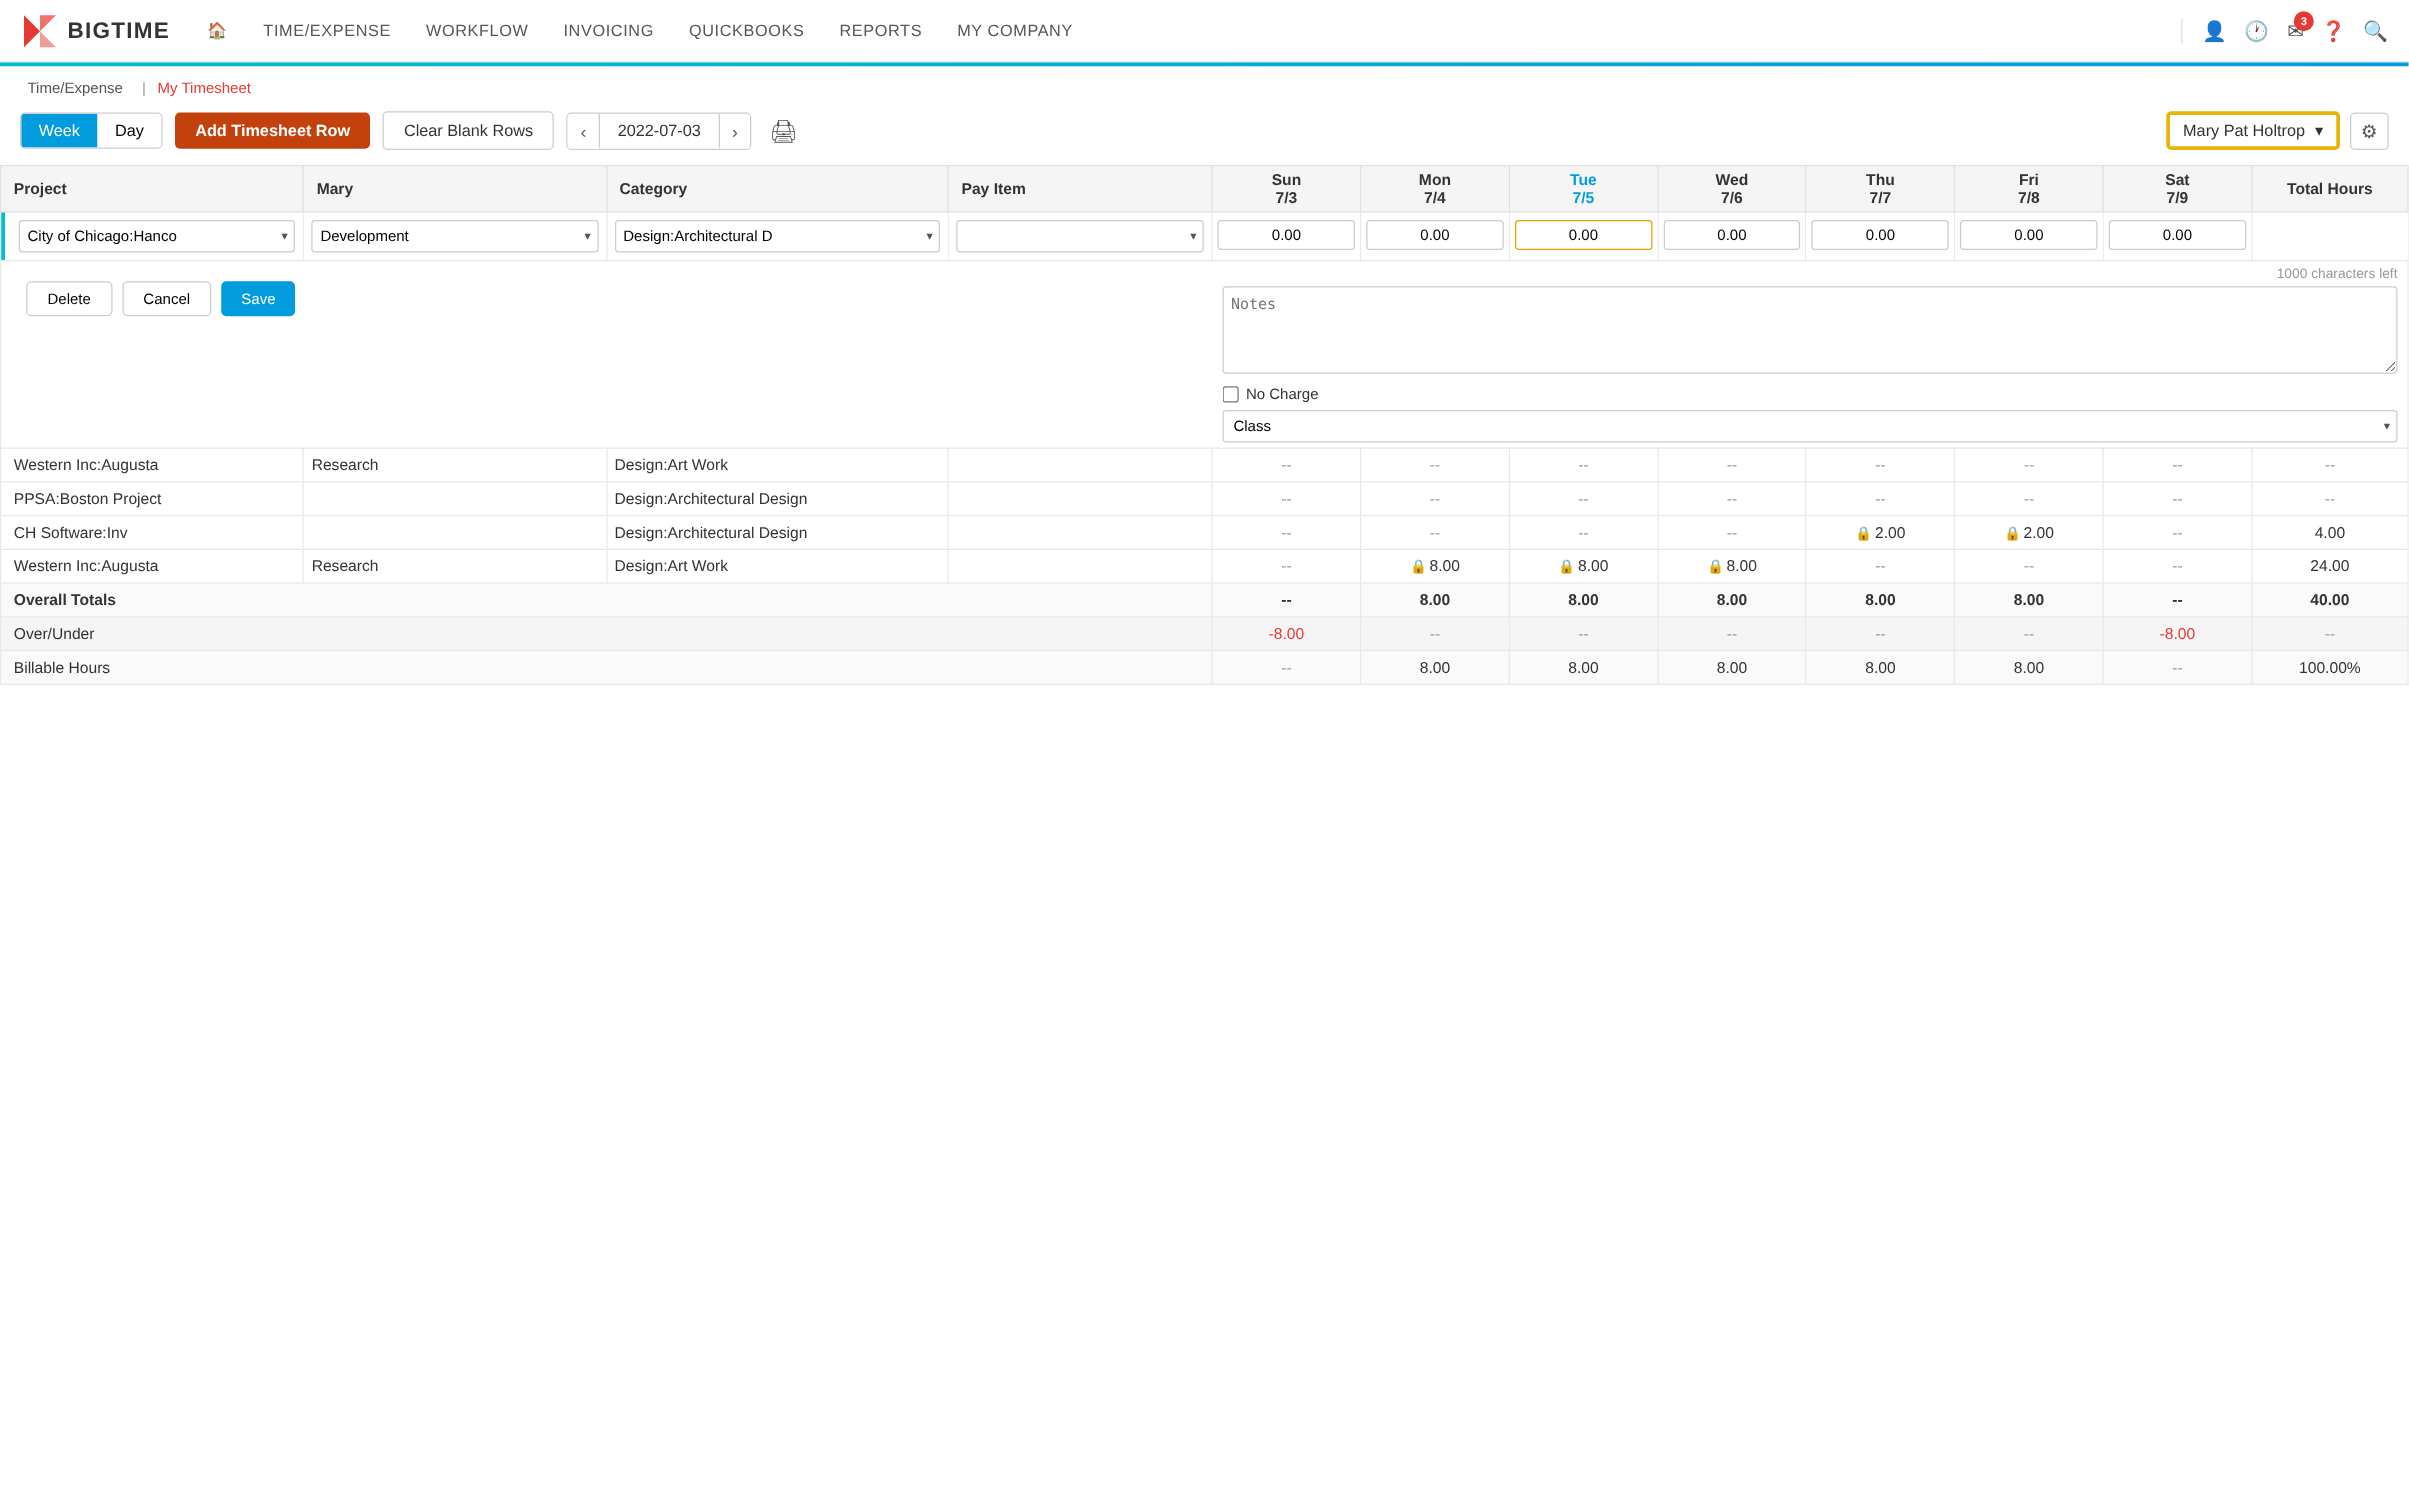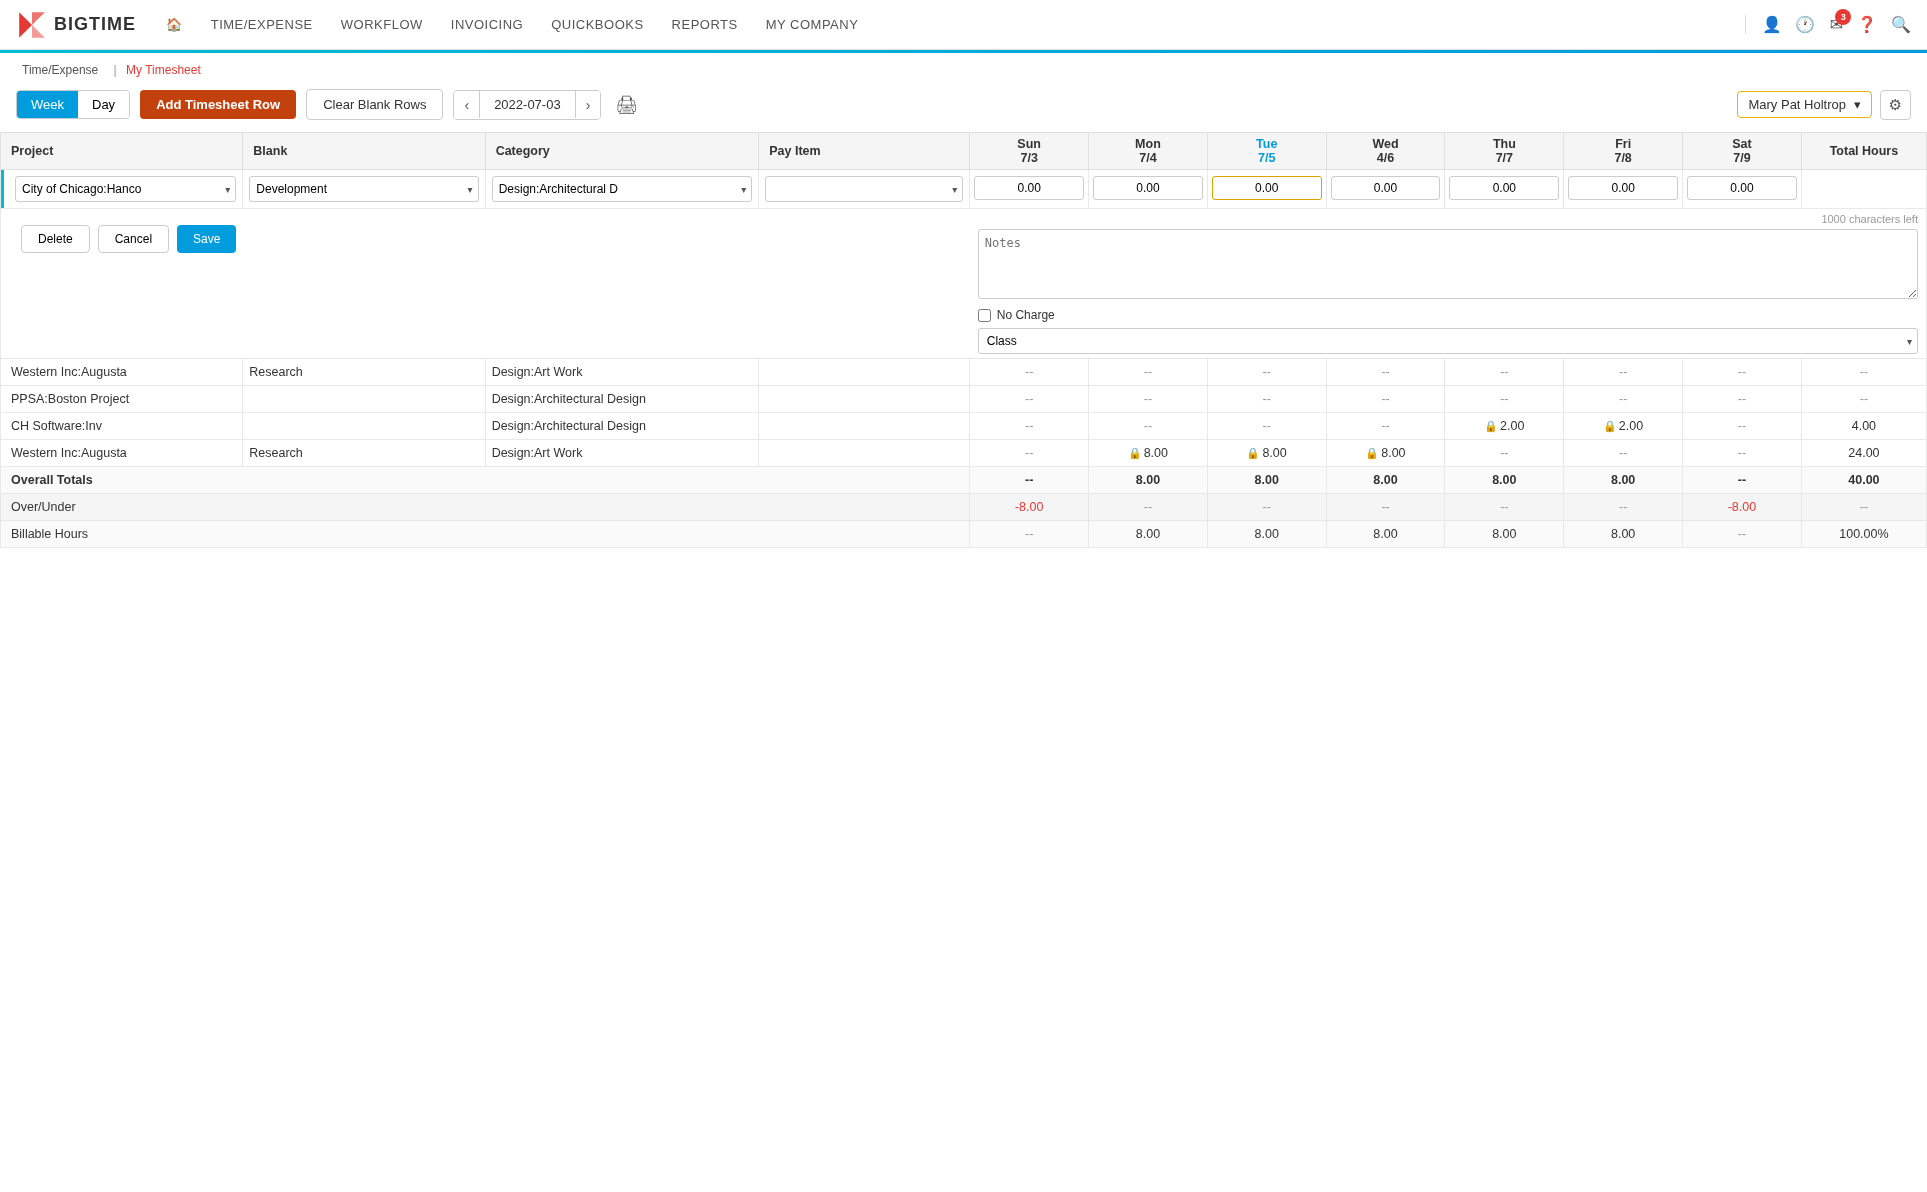--- a/index.html
+++ b/index.html
@@ -150,21 +150,21 @@
       font-size: 13px;
       font-weight: 500;
       border-left: 1px solid #ccc;
       border-right: 1px solid #ccc;
     }
     .print-icon { color: #555; cursor: pointer; font-size: 18px; margin-left: 4px; }
     .user-dropdown {
       margin-left: auto;
       display: flex;
       align-items: center;
-      border: 1px solid #eab308;
+      border: 3px solid #eab308;
       border-radius: 4px;
       padding: 5px 10px;
       cursor: pointer;
       font-size: 13px;
       gap: 8px;
     }
     .gear-btn {
       background: #fff;
       border: 1px solid #ccc;
       border-radius: 4px;
@@ -378,38 +378,38 @@
       <span>▾</span>
     </div>
     <button class="gear-btn">⚙</button>
   </div>
 </div>
 
 <table class="timesheet-table">
   <thead>
     <tr>
       <th class="left col-project">Project</th>
-      <th class="left col-phase">Blank</th>
+      <th class="left col-phase">Mary</th>
       <th class="left col-category">Category</th>
       <th class="left col-payitem">Pay Item</th>
       <th class="col-day">
         <div>Sun</div>
         <div>7/3</div>
       </th>
       <th class="col-day">
         <div>Mon</div>
         <div>7/4</div>
       </th>
       <th class="col-day" style="color:#009cde;">
         <div>Tue</div>
         <div>7/5</div>
       </th>
       <th class="col-day">
         <div>Wed</div>
-        <div>4/6</div>
+        <div>7/6</div>
       </th>
       <th class="col-day">
         <div>Thu</div>
         <div>7/7</div>
       </th>
       <th class="col-day">
         <div>Fri</div>
         <div>7/8</div>
       </th>
       <th class="col-day">

